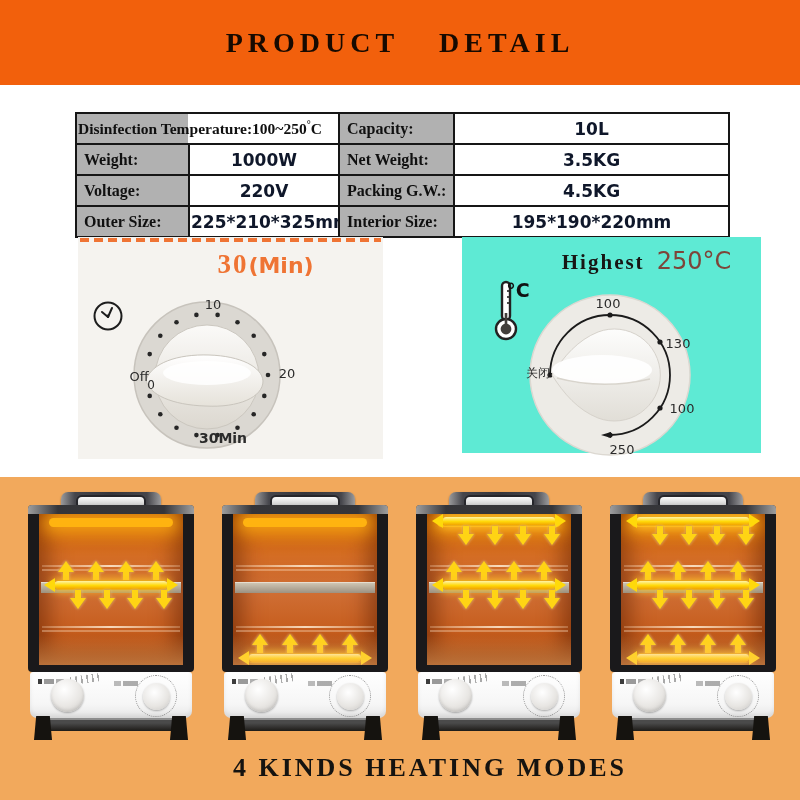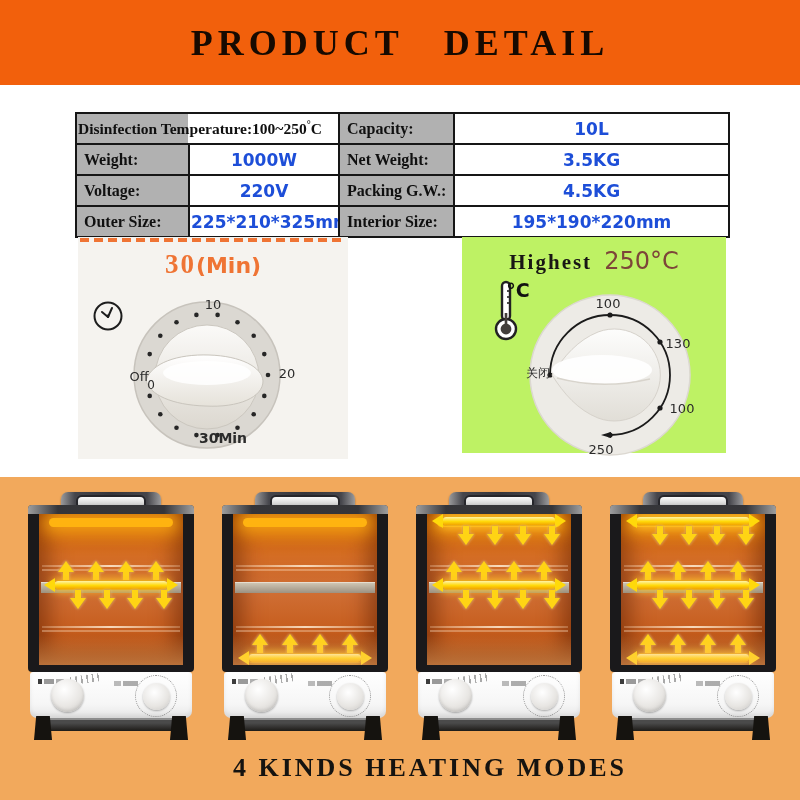--- a/index.html
+++ b/index.html
@@ -2,40 +2,40 @@
 <html style="--banner-bg: #f2600c; --section-bg: #f2a95c; --label-bg: #b1b1b1; --accent: #ef7434; --temp-color: #7d4539;"><head>
 <meta charset="utf-8">
 <style>
   html,body{margin:0;padding:0;}
   .page{position:relative;width:800px;height:800px;overflow:hidden;background:#ffffff;
         font-family:"Liberation Sans",sans-serif;}
 
   
   .banner{position:absolute;top:0;left:0;width:800px;height:85px;background:var(--banner-bg,#f2600c);
           display:flex;align-items:center;justify-content:center;}
-  .banner h1{margin:0;font-family:"Liberation Serif",serif;font-weight:bold;font-size:36px;
+  .banner h1{margin:0;font-family:"Liberation Serif",serif;font-weight:bold;font-size:28px;
              letter-spacing:5px;color:#170a01;}
   .banner .w1{margin-right:40px;}
 
   
   .spec-table{position:absolute;left:75px;top:112px;width:653px;border-collapse:collapse;
               table-layout:fixed;background:#fff;}
   .spec-table td{border:2px solid #161616;height:27px;overflow:hidden;}
   .spec-table td.lbl{background:var(--label-bg,#b1b1b1);font:bold 16px "Liberation Serif",serif;
                      color:#101010;padding-left:7px;white-space:nowrap;}
-  .spec-table td.val{font:bold 17px "DejaVu Sans",sans-serif;color:#1d4ed8;text-align:center;}
+  .spec-table td.val{font:bold 17px "DejaVu Sans",sans-serif;color:#0f172a;text-align:center;}
   .spec-table td.merged{background:linear-gradient(90deg,var(--label-bg,#b1b1b1) 0 111px,#fff 111px);
                         font:bold 15.5px "Liberation Serif",serif;color:#101010;
                         white-space:nowrap;}
   .spec-table td.merged sup{font-size:10px;}
 
   
-  .panel{position:absolute;}
+  .panel{position:absolute;padding-left:35px;}
   .timer-panel{left:78px;top:237px;width:270px;height:222px;background:#f5f3ef;}
-  .temp-panel{left:462px;top:237px;width:264px;height:216px;background:#bef264;}
+  .temp-panel{left:462px;top:237px;width:264px;height:216px;background:#5eead4;}
   .dashes{position:absolute;top:1px;left:2px;right:2px;height:4px;
           background:repeating-linear-gradient(90deg,var(--accent,#ef7434) 0 9px,transparent 9px 14px);}
   .timer-title{position:absolute;top:12px;width:100%;text-align:center;white-space:nowrap;}
   .timer-title .t-num{font:bold 27px "Liberation Serif",serif;color:var(--accent,#ef7434);letter-spacing:2px;}
   .timer-title .t-unit{font:bold 22px "DejaVu Sans",sans-serif;color:var(--accent,#ef7434);}
   .temp-title{position:absolute;top:10px;width:100%;text-align:center;white-space:nowrap;}
   .temp-title .h-word{font:bold 21px "Liberation Serif",serif;color:#181614;letter-spacing:2px;}
   .temp-title .h-val{font:24px "DejaVu Sans",sans-serif;color:var(--temp-color,#7d4539);margin-left:12px;}
   .dial-svg{position:absolute;left:0;top:0;}
   .dial-label{position:absolute;transform:translate(-50%,-50%);font:13px "DejaVu Sans",sans-serif;
@@ -243,21 +243,21 @@
       <g>
         <path d="M 90 138 C 102 119 116 103 136 95 A 46 46 0 1 1 136 181 C 116 173 102 157 90 138 Z" fill="url(#tempcap)" stroke="#d6d2cb" stroke-width="1"></path>
         <ellipse cx="140" cy="133" rx="50" ry="15" fill="rgba(255,255,255,0.9)"></ellipse>
         <path d="M 95 141 Q 140 153 188 142" fill="none" stroke="#d8d4cc" stroke-width="1.5"></path>
       </g>
     </svg>
     <span class="icon-c-label">°C</span>
     <span class="dial-label" style="left:146px;top:66px;">100</span>
     <span class="dial-label" style="left:216px;top:106px;">130</span>
     <span class="dial-label" style="left:220px;top:171px;">100</span>
-    <span class="dial-label" style="left:139px;top:212px;">250</span>
+    <span class="dial-label" style="left:160px;top:212px;">250</span>
     <span class="dial-label" style="left:76px;top:136px;font-size:12px;">关闭</span>
   </section>
 
   <section class="heating">
     <div class="ovens">
         <div class="oven">
           <div class="handle">
             <div class="handle-bar"></div>
           </div>
           <div class="oven-body">

